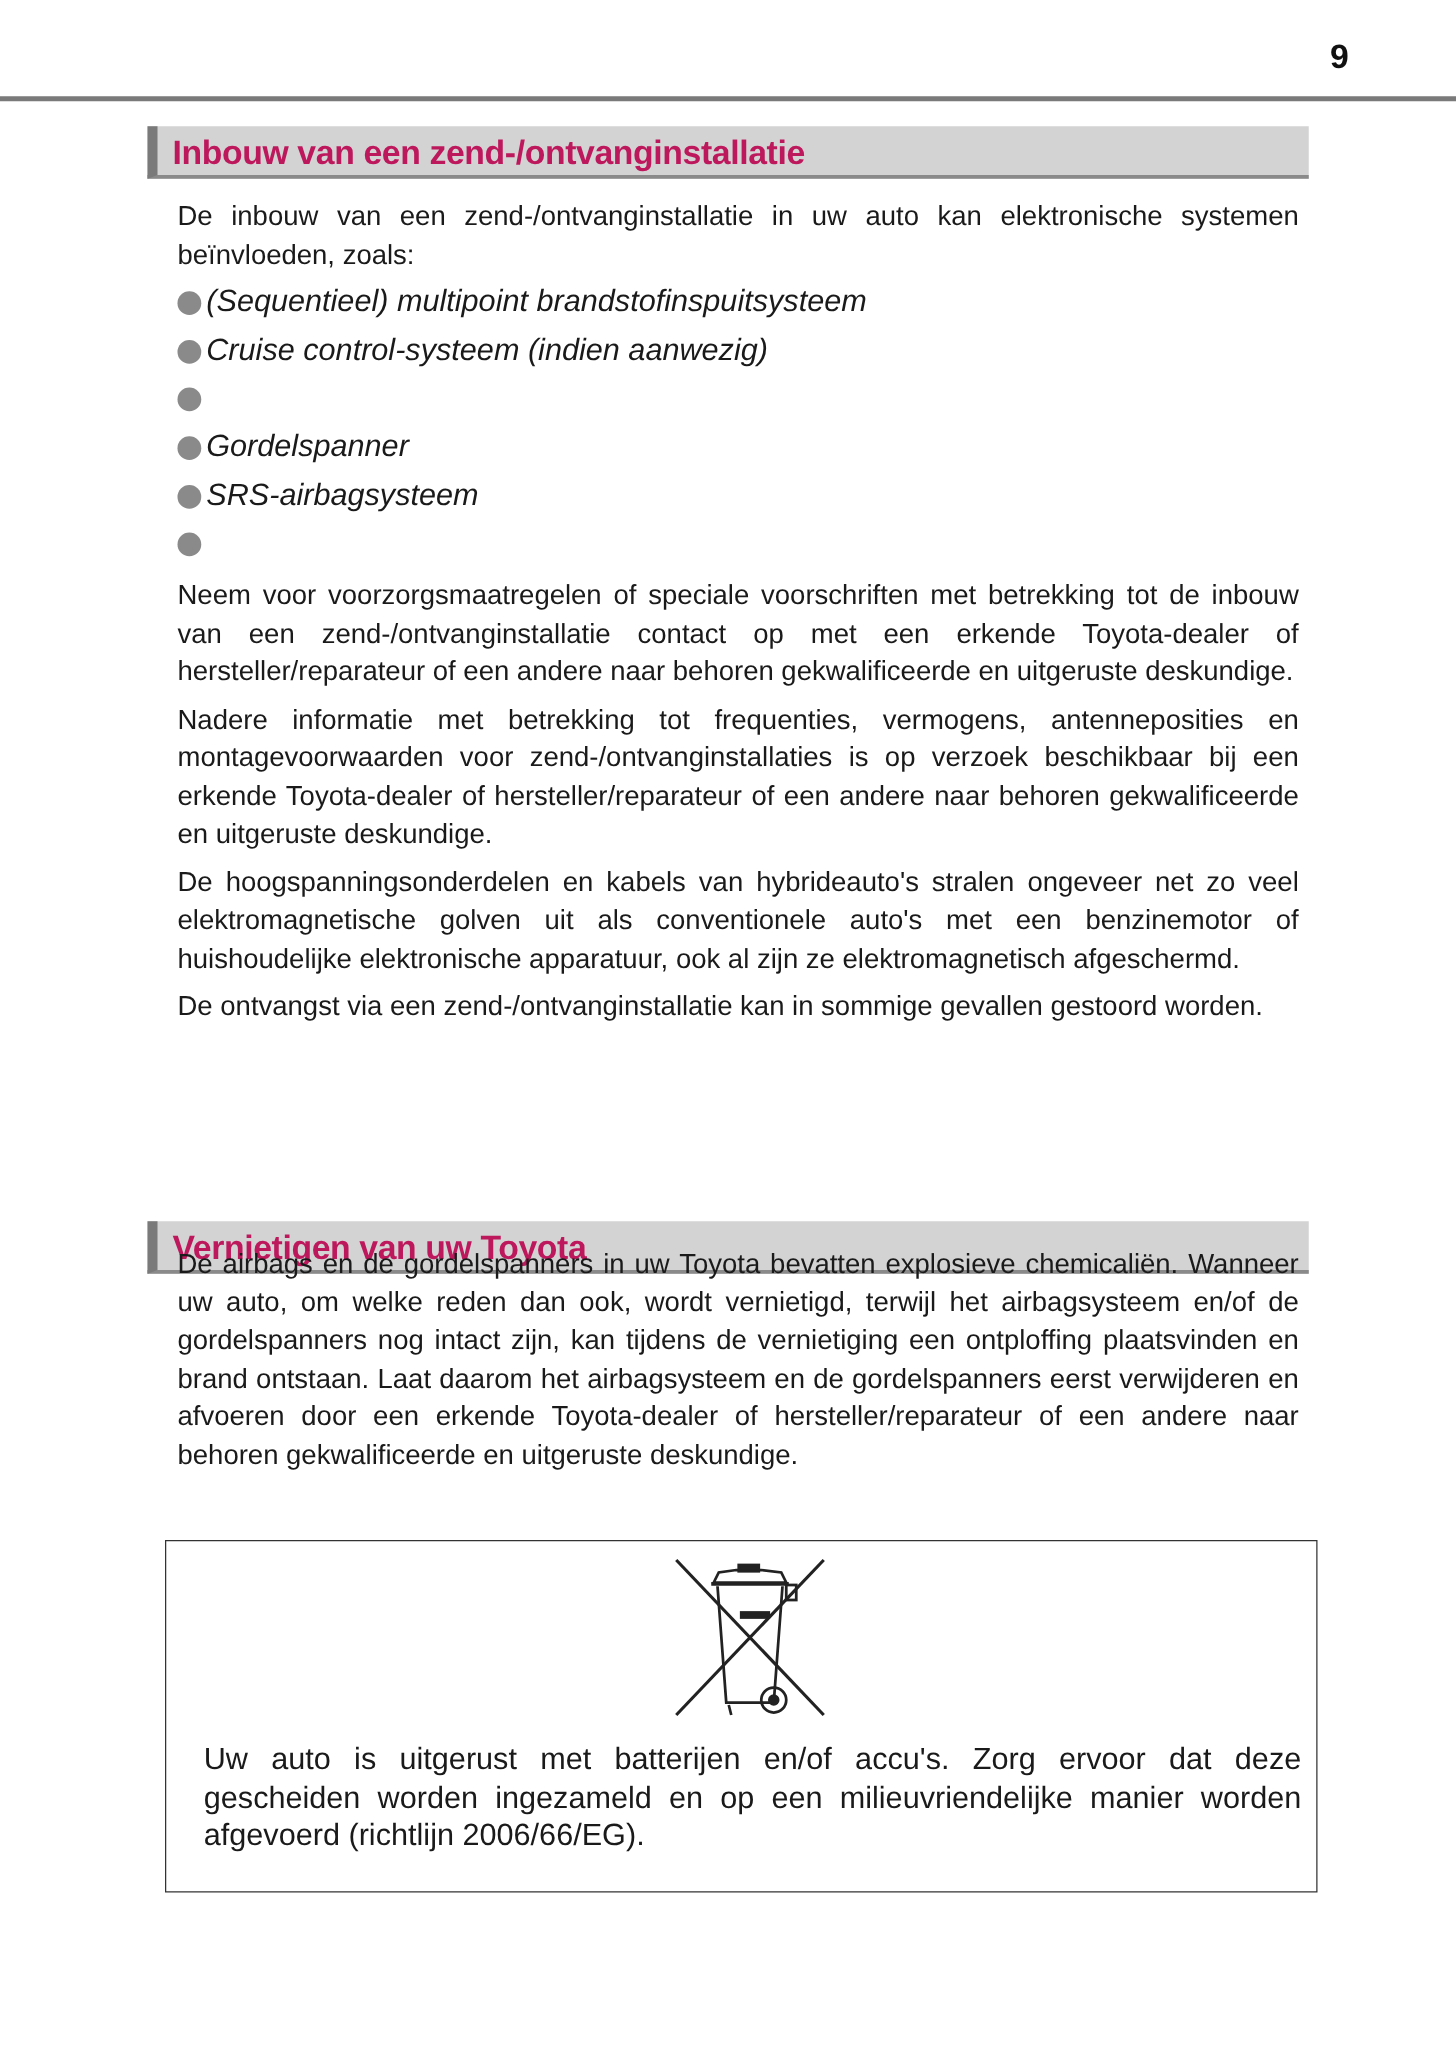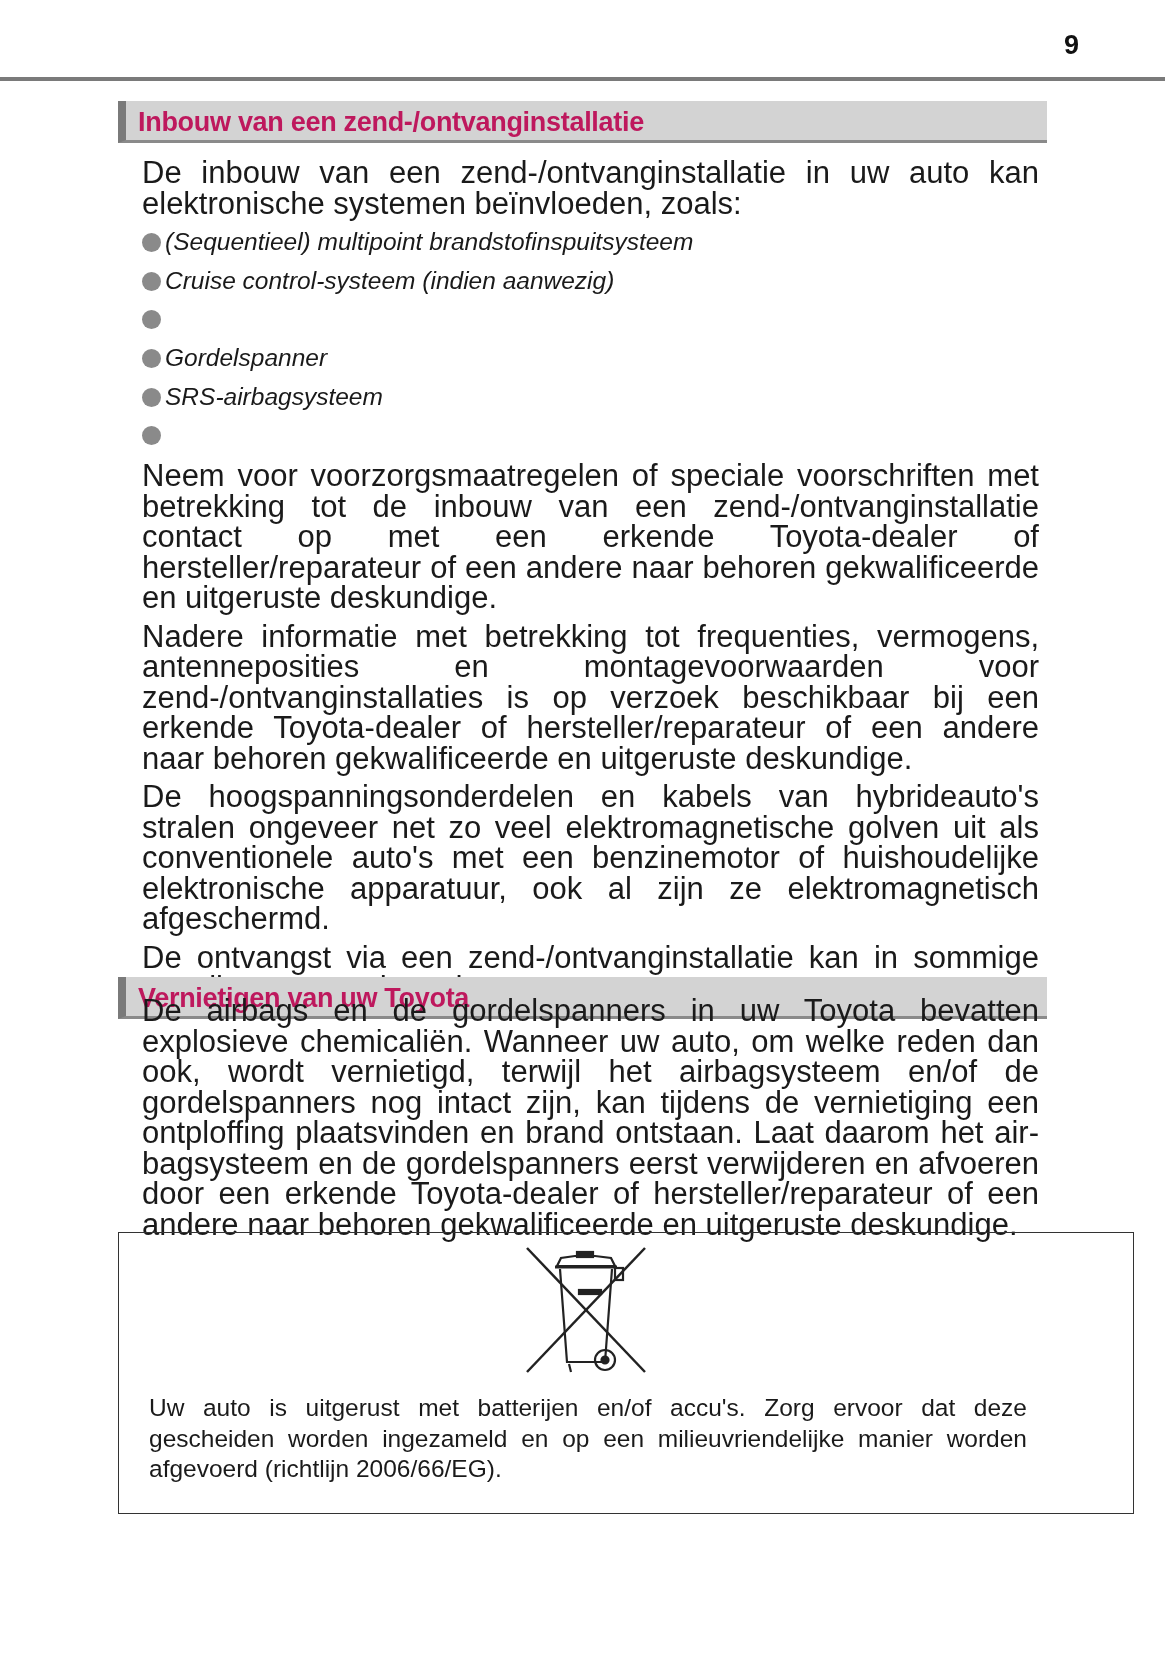--- a/index.html
+++ b/index.html
@@ -15,31 +15,31 @@
   }
   .section-heading {
     position: absolute; left: 118px; width: 929px; height: 42px; background: #d3d3d3;
     border-left: 8px solid #7a7a7a; border-bottom: 3px solid #8a8a8a; box-sizing: border-box;
   }
   .section-heading span {
     position: absolute; left: 12px; top: 6px; font-size: 27px; font-weight: bold; color: #be185d;
     letter-spacing: -0.3px;
   }
   .body-text {
-    position: absolute; left: 142px; width: 897px; font-size: 31px; line-height: 30.5px;
+    position: absolute; left: 142px; width: 897px; font-size: 22px; line-height: 30.5px;
     text-align: justify; color: #1a1a1a;
   }
   .bullet-list { position: absolute; left: 142px; width: 897px; margin: 0; padding: 0; list-style: none; }
   .bullet-list li { font-size: 24.5px; line-height: 38.7px; height: 38.7px; display: flex; align-items: center; font-style: italic; }
   .bullet-dot {
     display: inline-block; width: 19px; height: 19px; border-radius: 50%; background: #8a8a8a; margin-right: 4px; flex: 0 0 auto;
   }
   .p { margin: 0 0 8px 0; }
   .notice-box {
-    position: absolute; left: 118px; top: 1232px; width: 1016px; height: 282px; border: 1.5px solid #333;
+    position: absolute; left: 132px; top: 1232px; width: 922px; height: 282px; border: 1.5px solid #333;
     box-sizing: border-box;
   }
   .recycle-icon { position: absolute; left: 396px; top: 9px; width: 140px; height: 135px; }
   .notice-text {
     position: absolute; left: 30px; top: 160px; width: 878px; font-size: 24.5px; line-height: 30.5px;
     text-align: justify; color: #1a1a1a;
   }
 </style>
 </head>
 <body>

